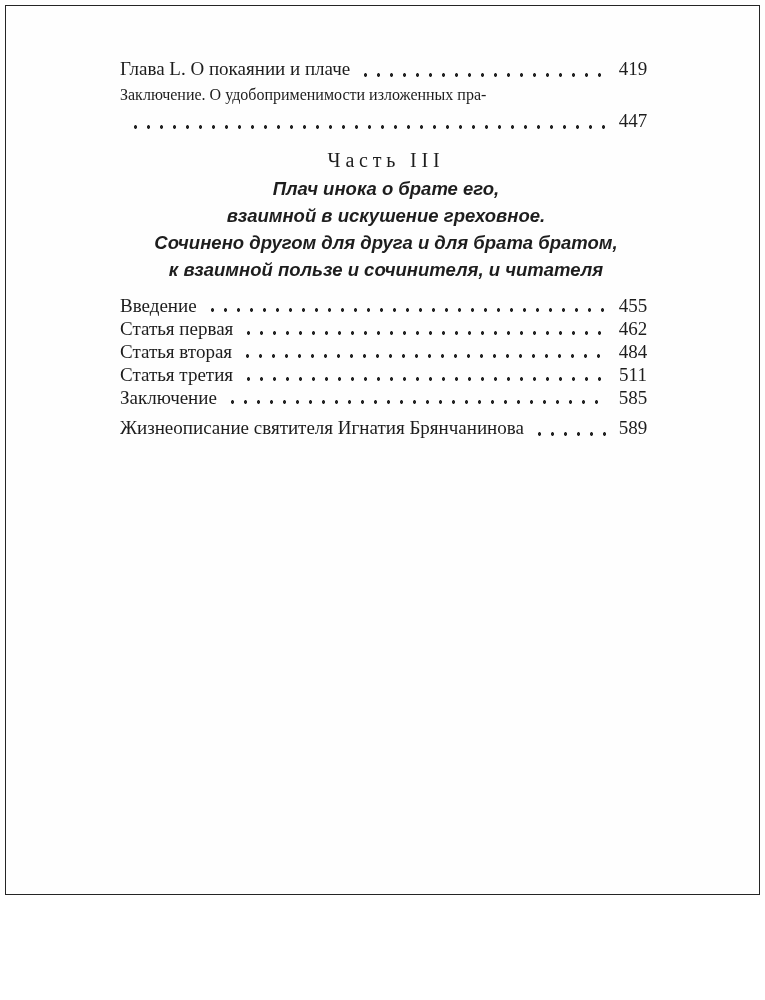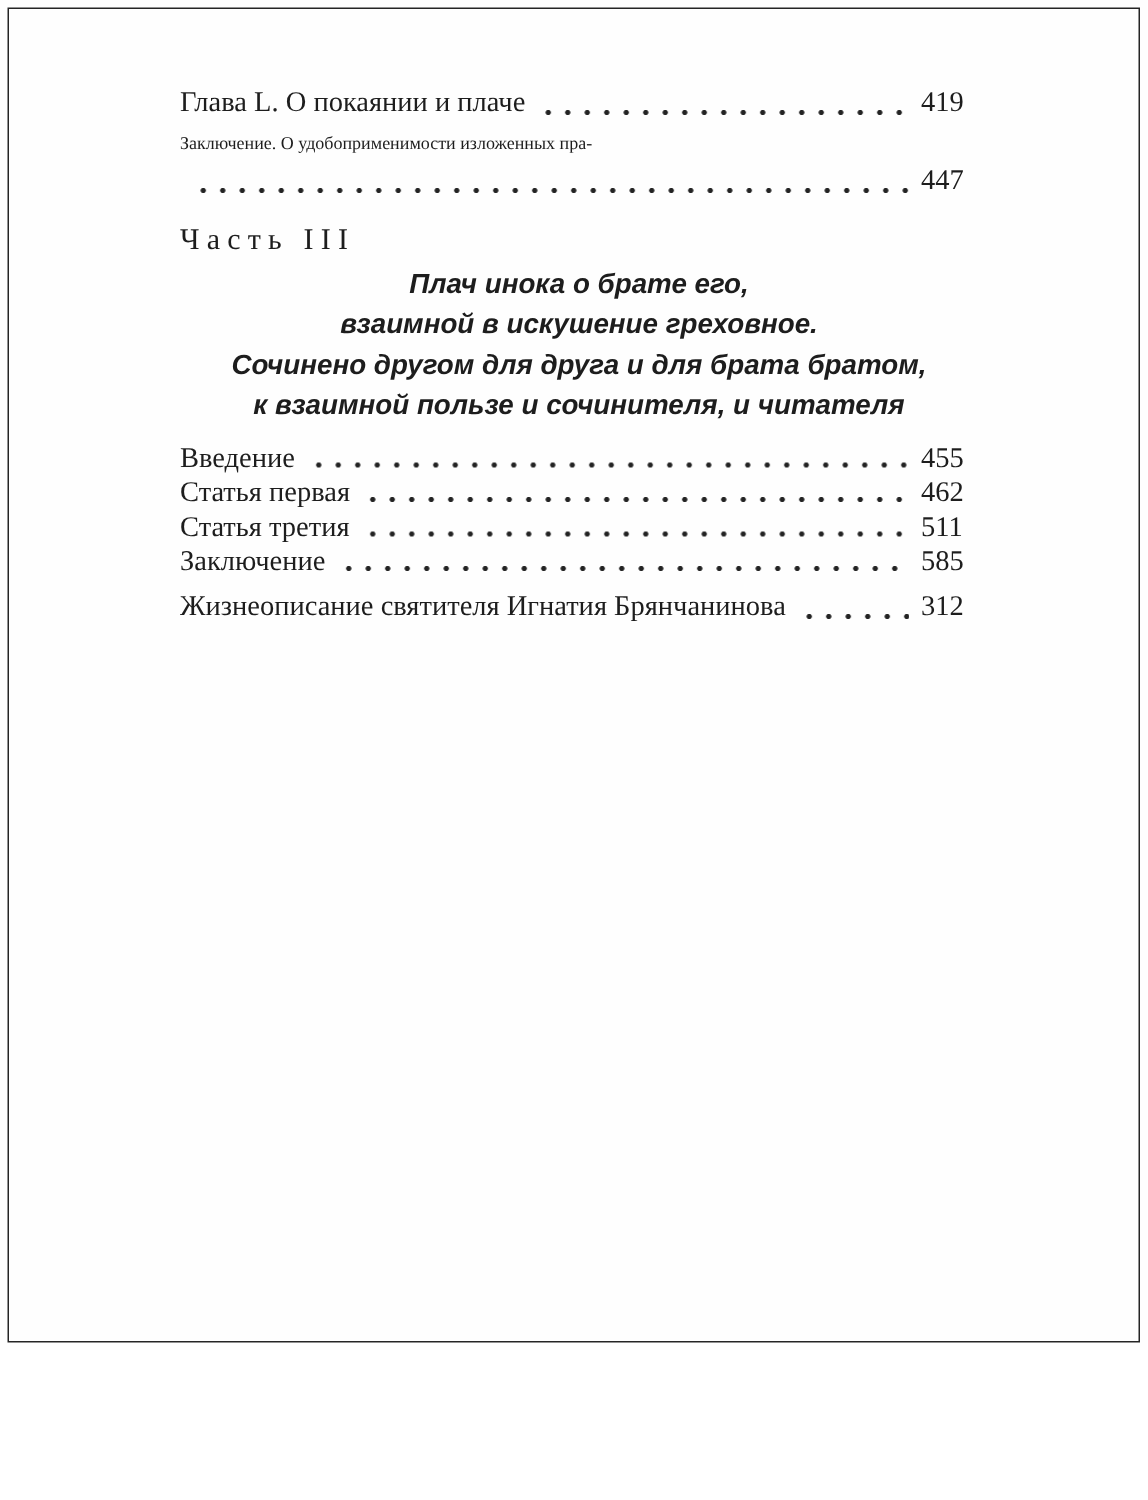--- a/index.html
+++ b/index.html
@@ -51,36 +51,36 @@
     height: 10px;
     margin: 0 8px 2px 9px;
     background-image: radial-gradient(circle, #232323 1.5px, transparent 2px);
     background-size: 13px 10px;
     background-repeat: repeat-x;
     background-position: 0 50%;
     min-width: 26px;
   }
   .toc-page {
     min-width: 38px;
-    text-align: left;
+    text-align: center;
     white-space: nowrap;
   }
   .toc-line {
-    font-size: 12px;
+    font-size: 16px;
     line-height: 26px;
     white-space: nowrap;
   }
   .indent2 {
     margin-left: 18px;
   }
 
   
   .part-title {
     margin-top: 13px;
-    text-align: left;
+    text-align: center;
     font-size: 20px;
     line-height: 26px;
     letter-spacing: 0.24em;
   }
   .part-subtitle {
     margin-top: 2px;
     text-align: center;
     font-family: "Liberation Sans", "DejaVu Sans", sans-serif;
     font-weight: bold;
     font-size: 18.5px;
@@ -137,31 +137,36 @@
         <span class="toc-label">Введение</span>
         <span class="leader"></span>
         <span class="toc-page">455</span>
       </div>
       <div class="toc-row tight">
         <span class="toc-label">Статья первая</span>
         <span class="leader"></span>
         <span class="toc-page">462</span>
       </div>
       <div class="toc-row tight">
+        <span class="toc-label">Статья вторая</span>
+        <span class="leader"></span>
+        <span class="toc-page">484</span>
+      </div>
+      <div class="toc-row tight">
         <span class="toc-label">Статья третия</span>
         <span class="leader"></span>
         <span class="toc-page">511</span>
       </div>
       <div class="toc-row tight">
         <span class="toc-label">Заключение</span>
         <span class="leader"></span>
         <span class="toc-page">585</span>
       </div>
     </div>
 
     <div class="toc-row appendix-row">
       <span class="toc-label">Жизнеописание святителя Игнатия Брянчанинова</span>
       <span class="leader"></span>
-      <span class="toc-page">312</span>
+      <span class="toc-page">589</span>
     </div>
 
   </div>
 </div>
 
 </body></html>

